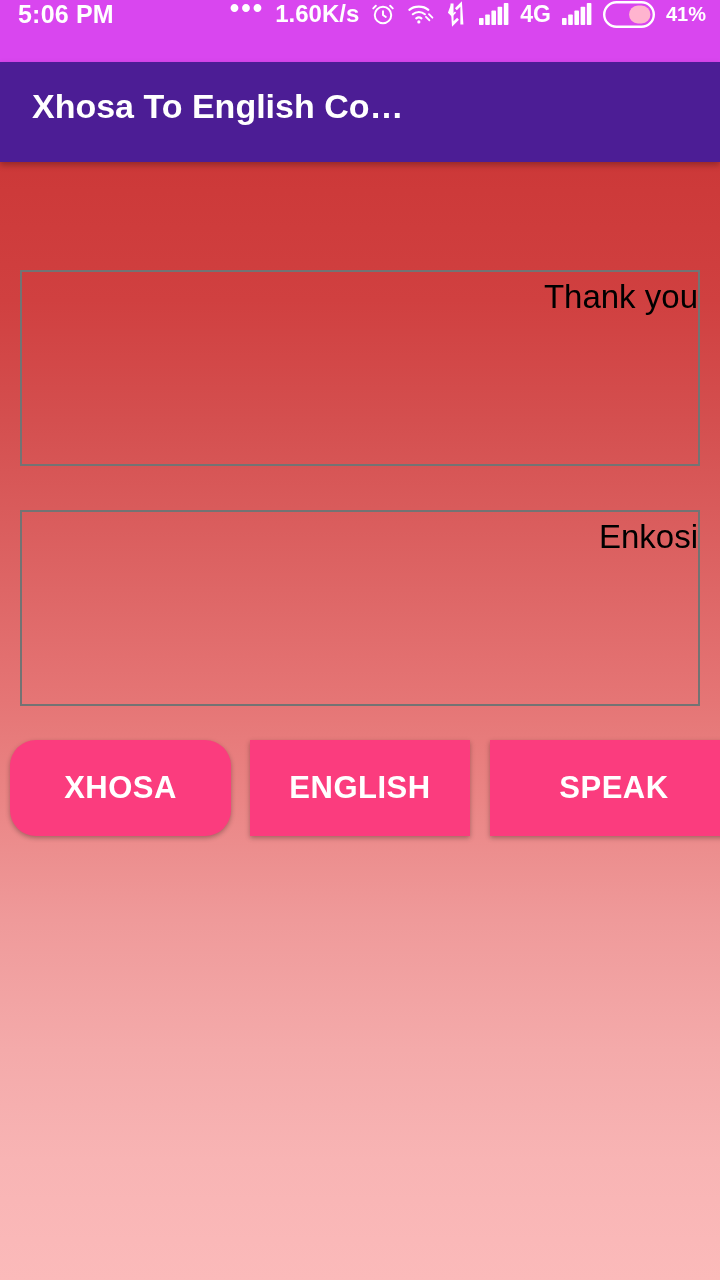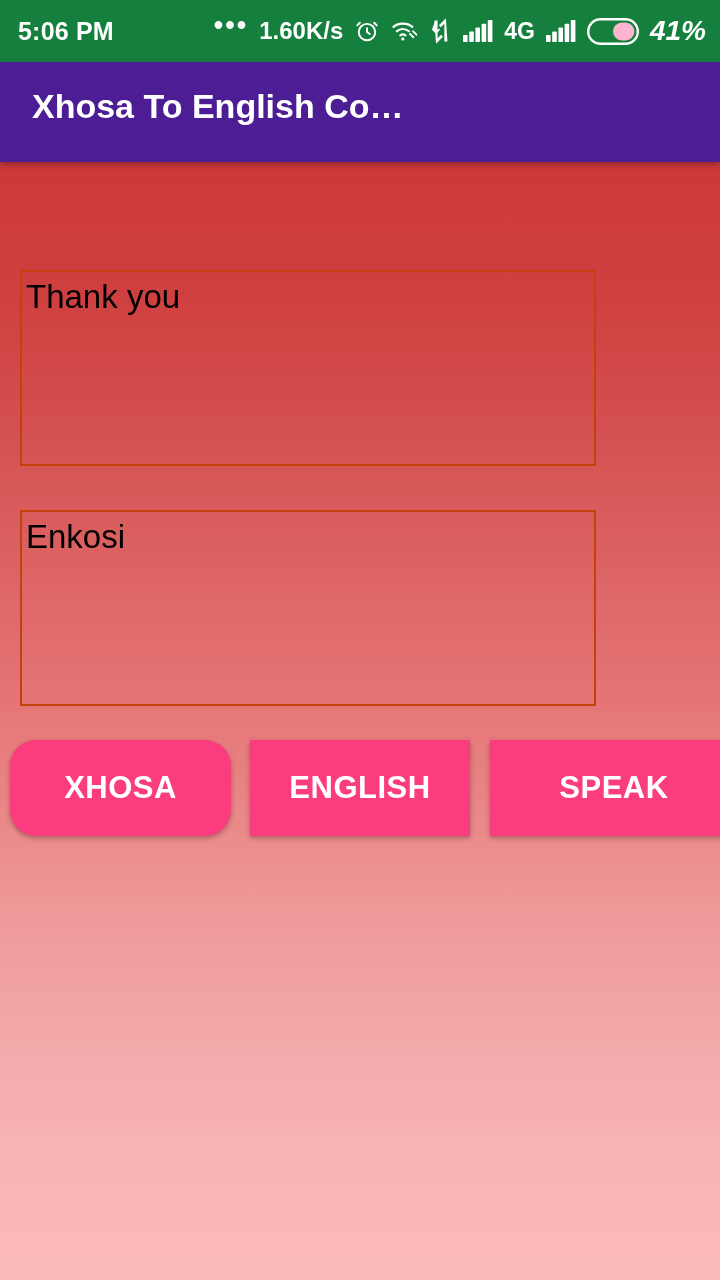--- a/index.html
+++ b/index.html
@@ -21,32 +21,32 @@
       #ef9a9a 920px,
       #f4aaaa 1050px,
       #f8b4b4 1160px,
       #fbbaba 1280px);
   }
 
   
   .statusbar {
     position:absolute; top:0; left:0;
     width:720px; height:62px;
-    background:#15803d;
-    display:flex; align-items:center;
+    background:#d946ef;
+    display:flex; align-items:flex-start;
     padding:0 14px 0 18px;
     color:#ffffff;
   }
   .sb-time { font-size:25px; font-weight:bold; letter-spacing:0.2px; }
   .sb-right { margin-left:auto; display:flex; align-items:center; gap:11px; }
   .sb-dots { font-size:27px; font-weight:bold; letter-spacing:2px; line-height:10px;
              position:relative; top:-6px; }
   .sb-speed { font-size:24px; font-weight:bold; }
   .sb-4g { font-size:23px; font-weight:bold; }
-  .sb-battery-pct { font-size:28px; font-weight:bold;font-style:italic; }
+  .sb-battery-pct { font-size:20px; font-weight:bold; }
   .icon-svg { display:block; }
 
   
   .appbar {
     position:absolute; top:62px; left:0;
     width:720px; height:100px;
     background:#4c1d95;
     display:flex; align-items:center;
     padding:0 22px 12px 32px;
     box-shadow:0 3px 6px rgba(0,0,0,0.28);
@@ -59,29 +59,29 @@
   }
   .appbar-actions { margin-left:auto; display:flex; align-items:center; gap:36px; }
   .appbar-action {
     color:#ffffff; font-size:25px; font-weight:bold;
     letter-spacing:0.6px; background:none; border:none;
     font-family:"Liberation Sans", sans-serif; cursor:pointer;
   }
 
   
   .textbox {
-    position:absolute; left:20px; width:576px;
-    border:2px solid #c2410c;
+    position:absolute; left:20px; width:680px;
+    border:2px solid #737373;
     background:transparent;
     color:#000000;
     font-size:33px;
     font-family:"Liberation Sans", sans-serif;
     padding:6px 0 0 4px;
     line-height:1.15;
-    resize:none; outline:none;
+    resize:none; outline:none;text-align:right;
   }
   #box-source { top:270px; height:196px; }
   #box-target { top:510px; height:196px; }
 
   
   .btn {
     position:absolute; top:740px; height:96px;
     background:#fb3c7e; border:none;
     color:#ffffff; font-size:31px; font-weight:bold;
     letter-spacing:0.5px;

